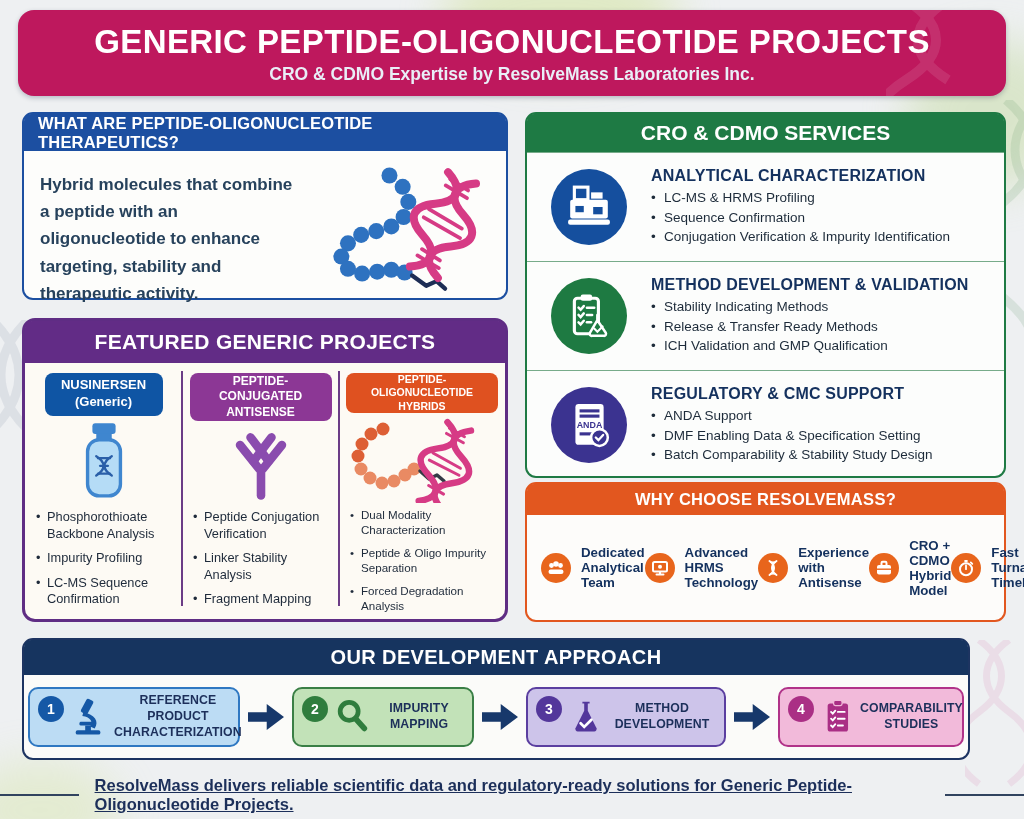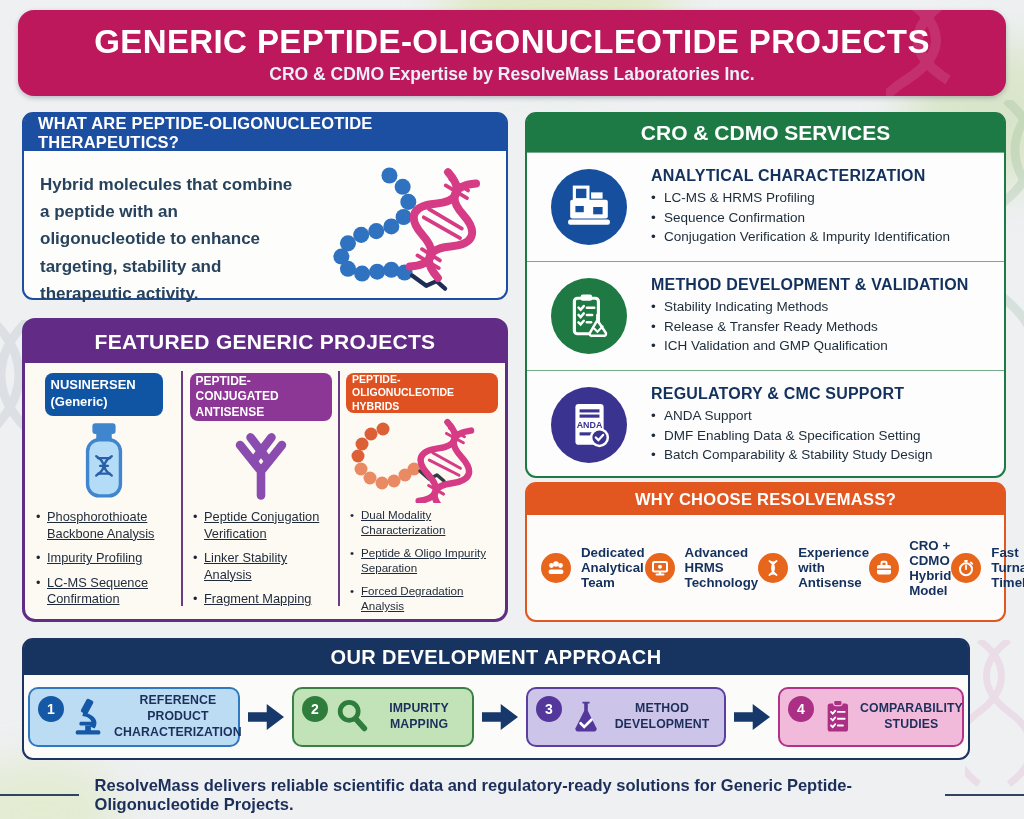--- a/index.html
+++ b/index.html
@@ -34,28 +34,28 @@
   .what-body { display:flex; padding:8px 8px 6px 16px; }
   .what-text { width:256px; font-size:17px; line-height:1.6; color:#27425c; padding-top:12px; font-weight:bold; }
   .what-icon { flex:1; display:flex; align-items:center; justify-content:center; }
 
   
   .featured-box { left:22px; top:318px; width:486px; height:304px; border:3px solid #5f2d84; background:#fdfaf4; border-radius:13px;}
   .featured-box .box-header { background:#622c86; height:42px; font-size:21px; letter-spacing:.3px;}
   .featured-cols { display:flex; height:259px; }
   .fcol { flex:1; padding:10px 7px 6px; display:flex; flex-direction:column; align-items:center; position:relative; }
   .fcol:not(:first-child)::before { content:""; position:absolute; left:-1px; top:8px; bottom:16px; width:1.5px; background:#6b3c86; }
-  .fbadge { color:#fff; font-weight:bold; border-radius:8px; padding:5px 6px; line-height:1.3; min-height:40px;
+  .fbadge { color:#fff; font-weight:bold; text-align:center; border-radius:8px; padding:5px 6px; line-height:1.3; min-height:40px;
     display:flex; flex-direction:column; justify-content:center; }
   .fbadge.blue { background:#0f55a4; width:118px; font-size:13px; }
   .fbadge.purple { background:#8c3795; width:142px; font-size:12px; }
   .fbadge.orange { background:#df5120; width:152px; font-size:10.5px; }
   .ficon { height:88px; display:flex; align-items:center; justify-content:center; margin-top:4px; }
   .fbullets { list-style:none; align-self:stretch; margin-top:4px; padding-left:4px; }
-  .fbullets li { font-size:12.8px; color:#1e2a3a; line-height:1.3; margin-bottom:8px; padding-left:11px; position:relative;text-decoration:underline; }
+  .fbullets li { font-size:12.8px; color:#1e2a3a; line-height:1.3; margin-bottom:8px; padding-left:11px; position:relative; }
   .fbullets li::before { content:"\2022"; position:absolute; left:0; color:#1e2a3a; }
   .fcol-3 .fbullets li { font-size:11.6px; }
 
   
   .services-box { left:525px; top:112px; width:481px; height:366px; border:2.5px solid #1e7a44; background:#fcfdfc; }
   .services-box .box-header { background:#1e7a44; height:38px; font-size:21px; }
   .service { display:flex; align-items:center; height:109px; padding:6px 8px 6px 24px; }
   .service:not(:first-child) { border-top:1.5px solid #77ab8a; }
   .scircle { width:76px; height:76px; border-radius:50%; flex:none; display:flex; align-items:center; justify-content:center; margin-right:24px; }
   .scircle.blue { background:#154f9e; } .scircle.green { background:#1e7a42; } .scircle.indigo { background:#3b3390; }
@@ -91,21 +91,21 @@
   .step-1 .step-num { background:#1558a6; } .step-2 .step-num { background:#2f7d3d; }
   .step-3 .step-num { background:#53379b; } .step-4 .step-num { background:#aa2f85; }
   .step-1 .step-label { width:128px; } .step-2 .step-label { width:86px; }
   .step-3 .step-label { width:104px; } .step-4 .step-label { width:110px; }
   .arrow { width:36px; height:26px; background:#17386b; flex:none;
     clip-path:polygon(0 32%, 52% 32%, 52% 0, 100% 50%, 52% 100%, 52% 68%, 0 68%); }
 
   
   .footer { position:absolute; left:0; right:0; top:776px; display:flex; align-items:center; justify-content:center; gap:16px; z-index:2;}
   .footer .line { width:90px; height:2px; background:#31435f; }
-  .footer .text { font-size:16.5px; font-weight:bold; color:#1c2f5a; }
+  .footer .text { font-size:16.5px; font-weight:bold; color:#1c2f5a;text-decoration:underline; }
 </style>
 </head>
 <body>
 
 <div class="page">
 
   <div class="blob" style="left:440px; top:-40px; width:240px; height:110px; background:#c4dd70; opacity:.35;"></div>
   <div class="blob" style="left:905px; top:40px; width:170px; height:150px; background:#bcd690; opacity:.4;"></div>
   <div class="blob" style="left:-40px; top:760px; width:160px; height:100px; background:#c4dd70; opacity:.25;"></div>
   <svg class="deco" style="left:990px; top:100px; opacity:.12;" width="60" height="240" viewBox="0 0 60 240">

